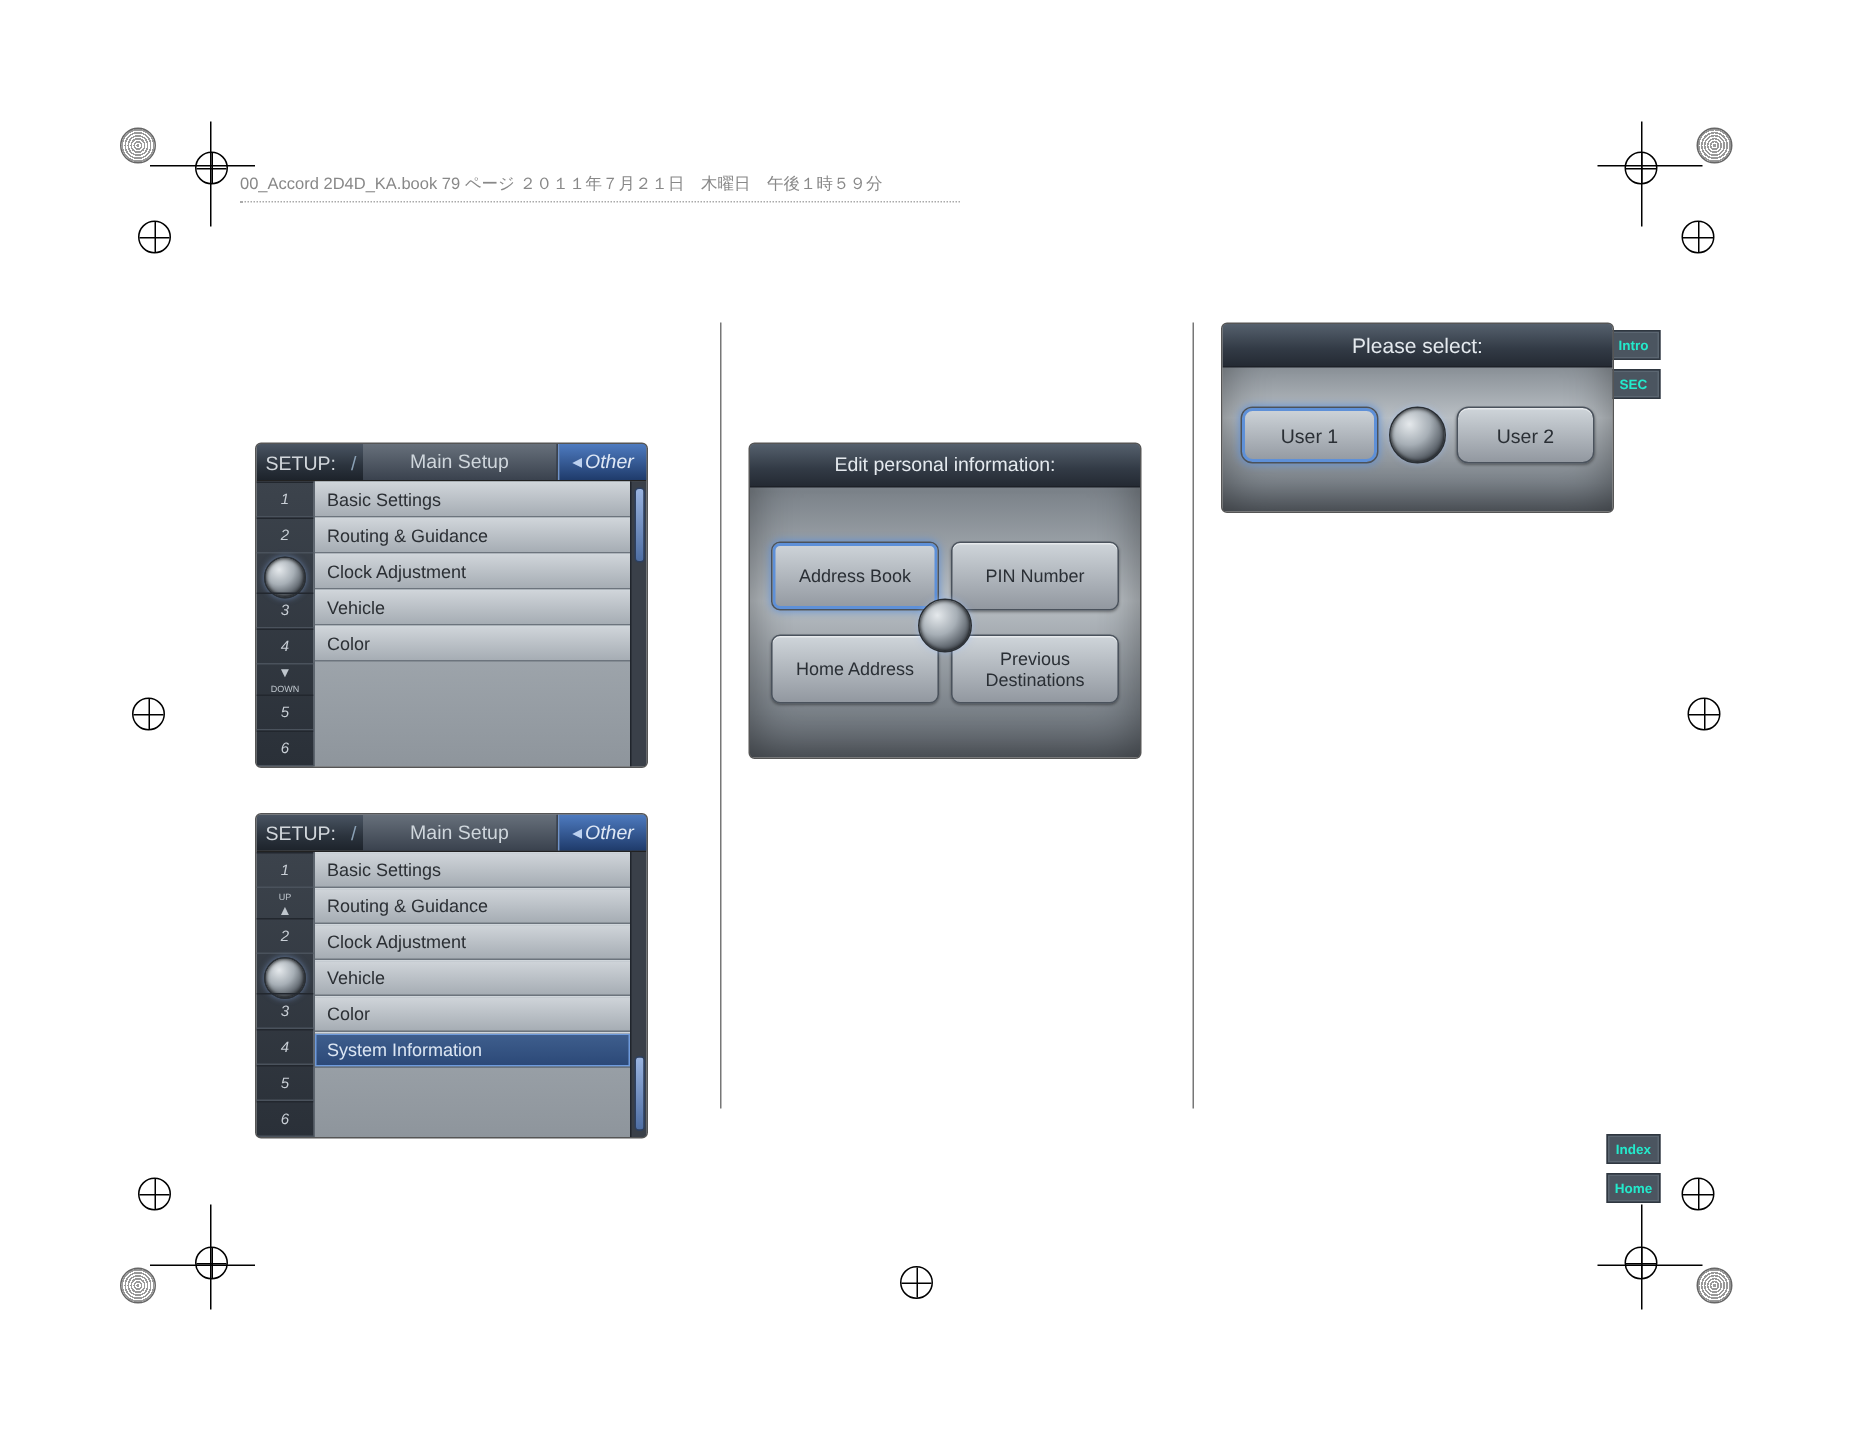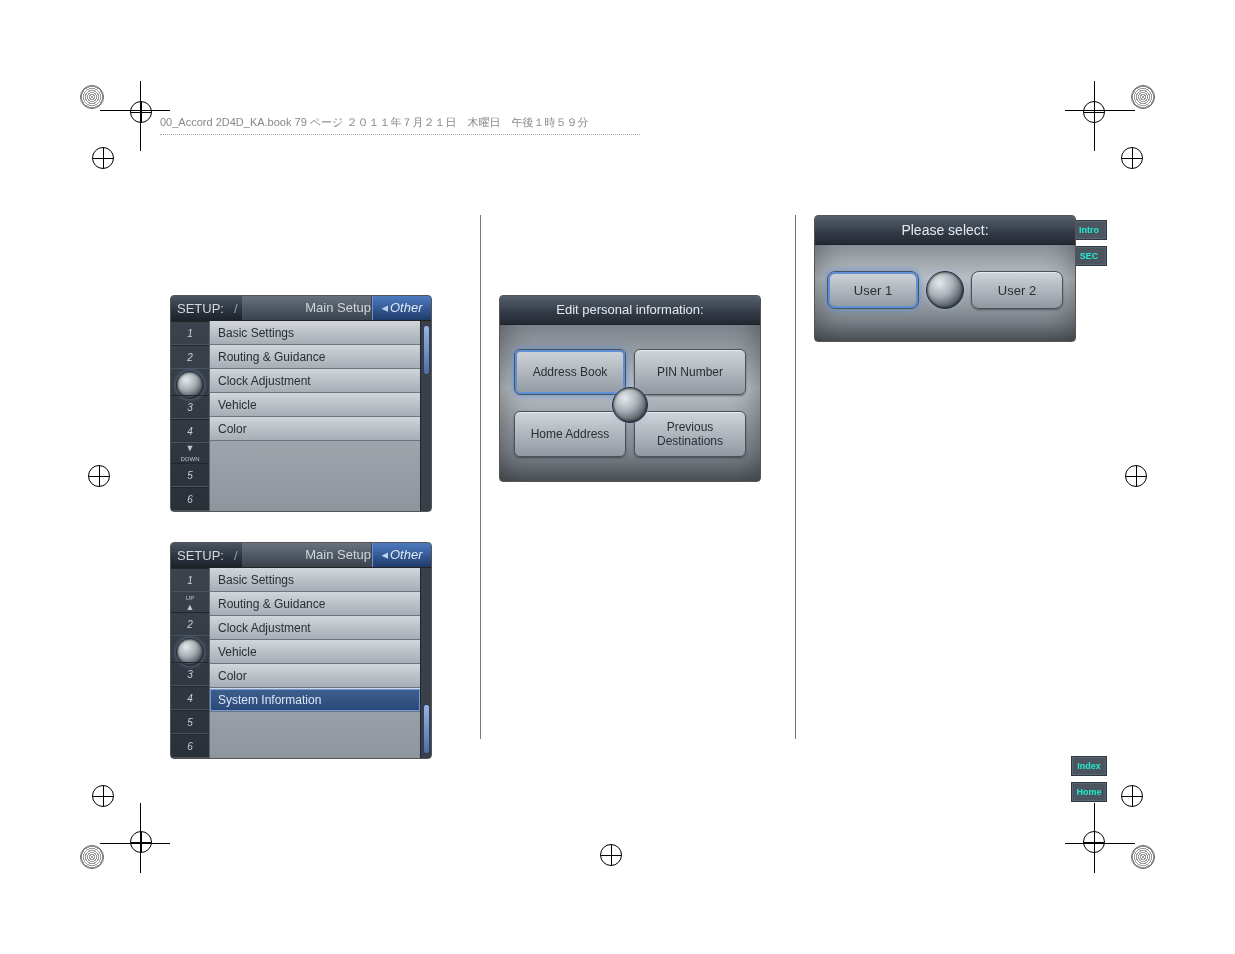--- a/index.html
+++ b/index.html
@@ -89,21 +89,21 @@
     background: linear-gradient(180deg,#4a5563,#2b333d 60%,#1d232b);
     color:#e8ecf0;
     font-size:13px;
     border-bottom:1px solid #222;
   }
   .nav-titlebar .setup-lbl{
     padding:0 6px; font-weight:normal; color:#d2d7dc;
   }
   .nav-titlebar .slash{ color:#8aa0b5; padding:0 4px;}
   .nav-titlebar .tab-main{
-    flex:1; text-align:right; color:#cfd6dc;
+    flex:1; text-align:center; color:#cfd6dc;
     border-right:1px solid #3a4350;
     background: linear-gradient(180deg,#67707b,#3a424e);
     height:100%; line-height:24px;
   }
   .nav-titlebar .tab-other{
     width:58px; text-align:center;
     background: linear-gradient(180deg,#4e7bc0,#1f3b6b);
     color:#dfe8f5;
     border-left:1px solid #6f92c9;
     position:relative; line-height:24px;
@@ -182,21 +182,21 @@
     background: linear-gradient(180deg,#55606d,#323a45 60%,#242a33);
     color:#e4e9ee; font-size:13px; text-align:center; line-height:28px;
     border-bottom:1px solid #1d2128;
   }
   .quad{
     position:relative; height:116px;
     display:grid;
     grid-template-columns: 1fr 1fr;
     grid-template-rows: 1fr 1fr;
     gap: 8px;
-    padding: 20px 14px;
+    padding: 32px 14px;
     align-items:center;
   }
   .quad .qbtn{
     height:44px;
     background: linear-gradient(180deg,#cfd5da,#9298a0);
     border:1px solid #4a525c;
     border-radius:6px;
     box-shadow: inset 0 1px 0 rgba(255,255,255,.5), 0 1px 2px rgba(0,0,0,.4);
     display:flex; align-items:center; justify-content:center;
     color:#2a2f35; font-size:12px; text-align:center;

